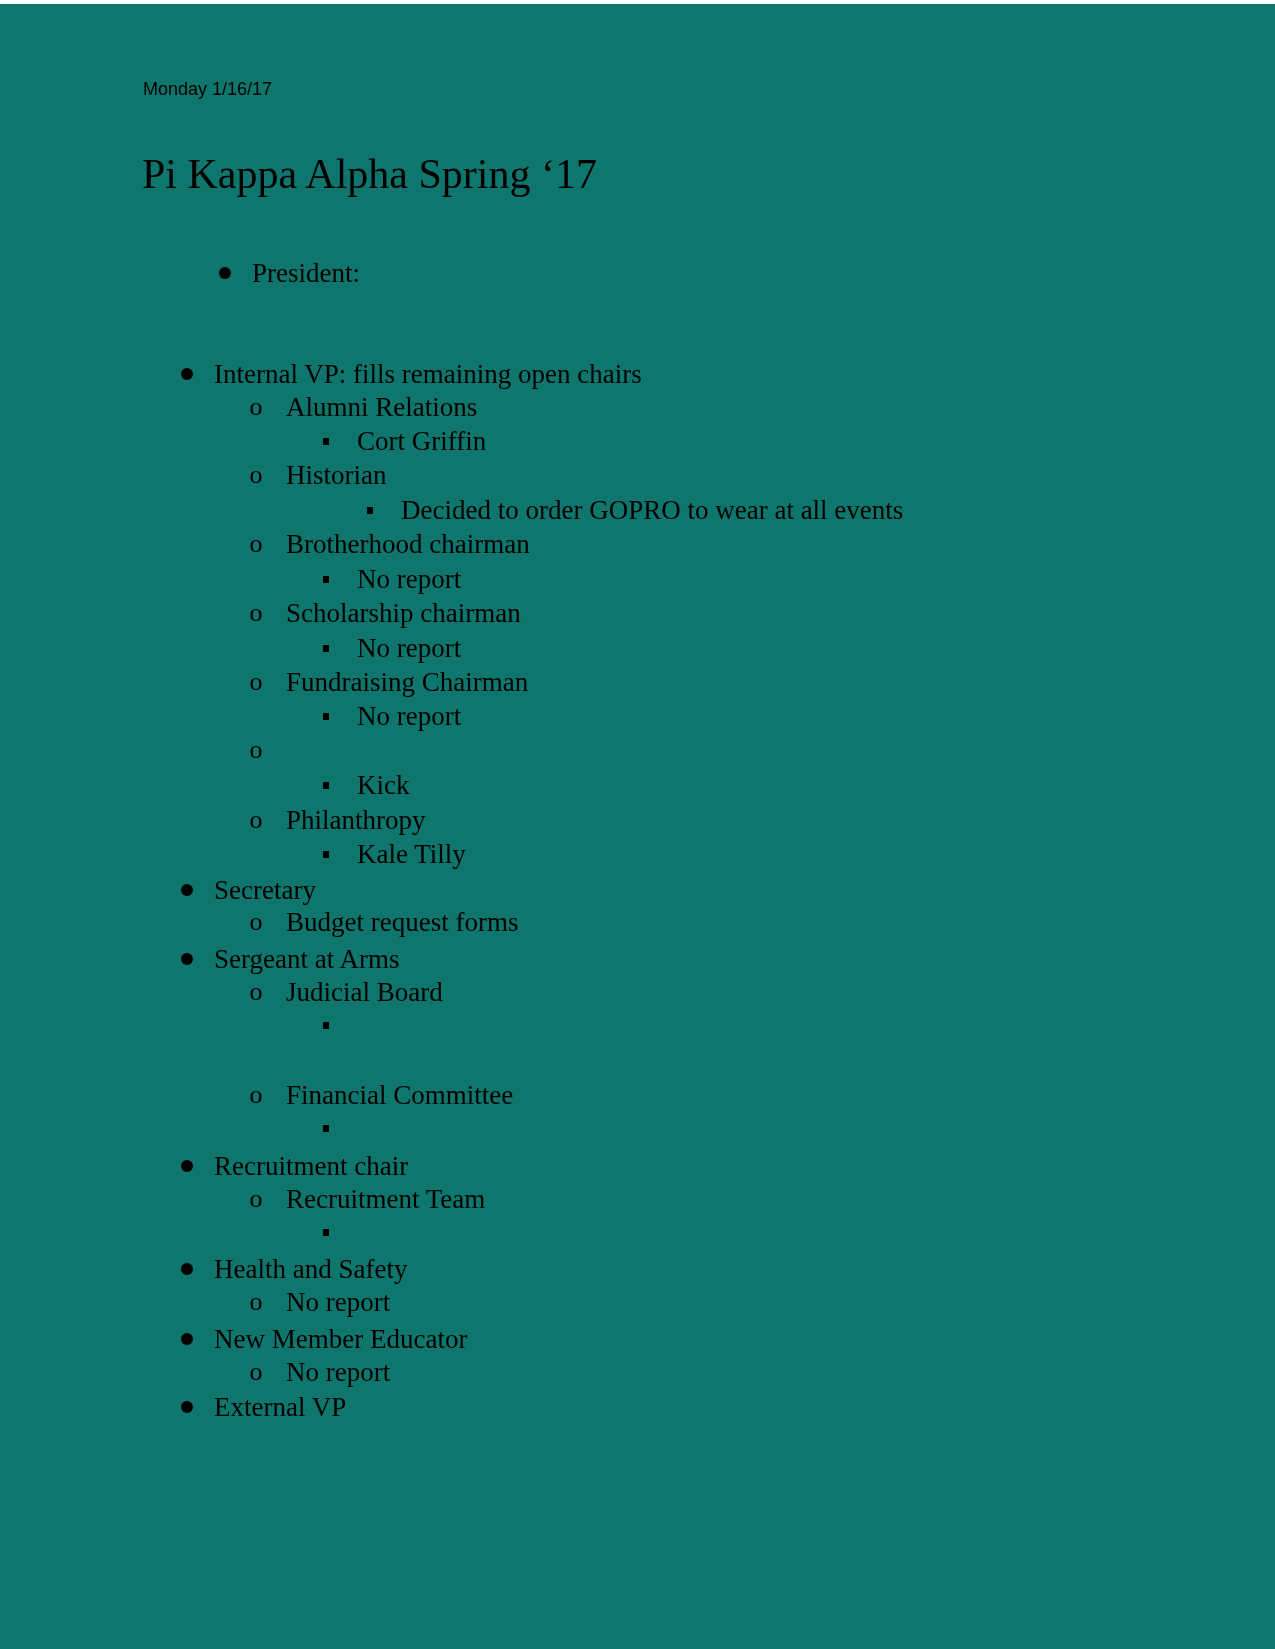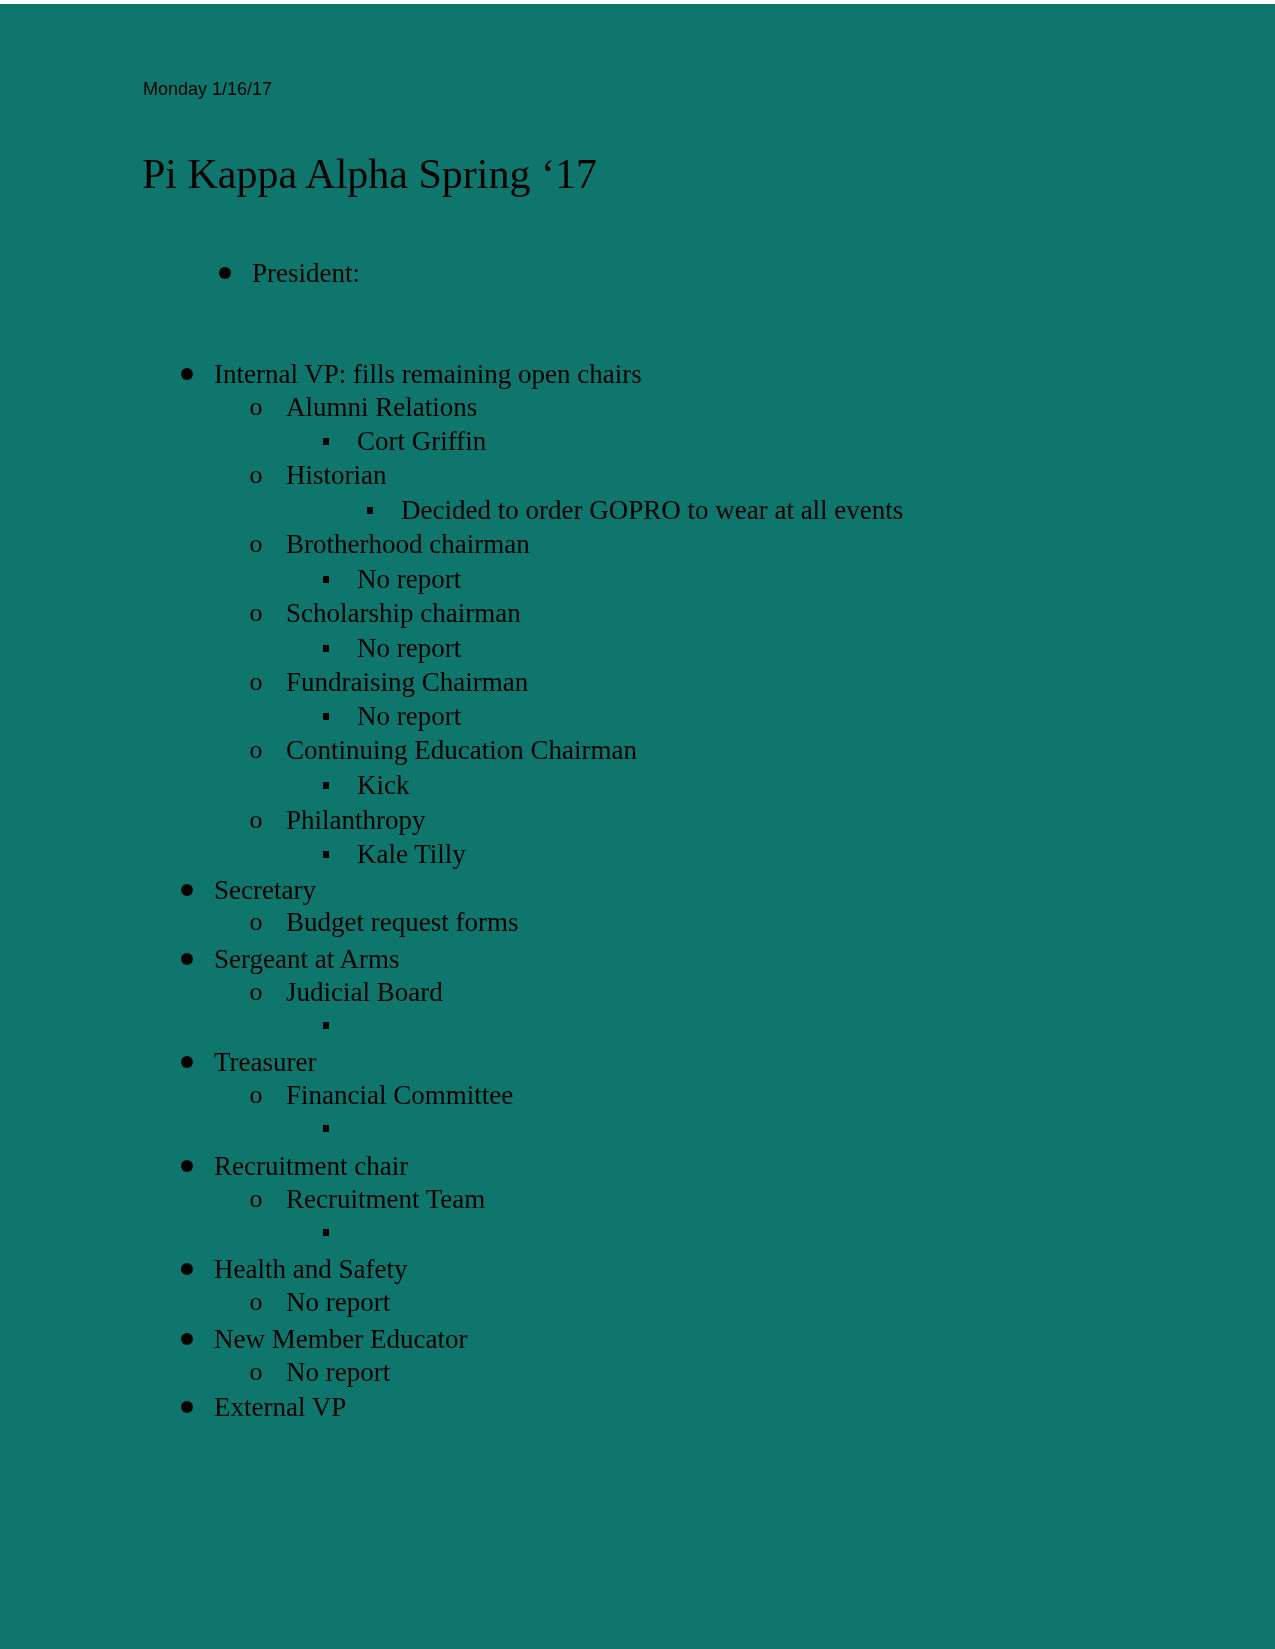--- a/index.html
+++ b/index.html
@@ -159,21 +159,20 @@
         <span class="text">Fundraising Chairman</span>
       </li>
       <li class="row l3" style="top: 695px;">
         <span class="marker">
           <span class="square"></span>
         </span>
         <span class="text">No report</span>
       </li>
       <li class="row l2" style="top: 729px;">
         <span class="marker">o</span>
-        <span class="text">Continuing Education Chairman</span>
       </li>
       <li class="row l3" style="top: 764px;">
         <span class="marker">
           <span class="square"></span>
         </span>
         <span class="text">Kick</span>
       </li>
       <li class="row l2" style="top: 799px;">
         <span class="marker">o</span>
         <span class="text">Philanthropy</span>
@@ -202,26 +201,20 @@
       </li>
       <li class="row l2" style="top: 971px;">
         <span class="marker">o</span>
         <span class="text">Judicial Board</span>
       </li>
       <li class="row l3" style="top: 1004px;">
         <span class="marker">
           <span class="square"></span>
         </span>
         <span class="text"></span>
-      </li>
-      <li class="row l1" style="top: 1041px;">
-        <span class="marker">
-          <span class="dot"></span>
-        </span>
-        <span class="text">Treasurer</span>
       </li>
       <li class="row l2" style="top: 1074px;">
         <span class="marker">o</span>
         <span class="text">Financial Committee</span>
       </li>
       <li class="row l3" style="top: 1107px;">
         <span class="marker">
           <span class="square"></span>
         </span>
         <span class="text"></span>

